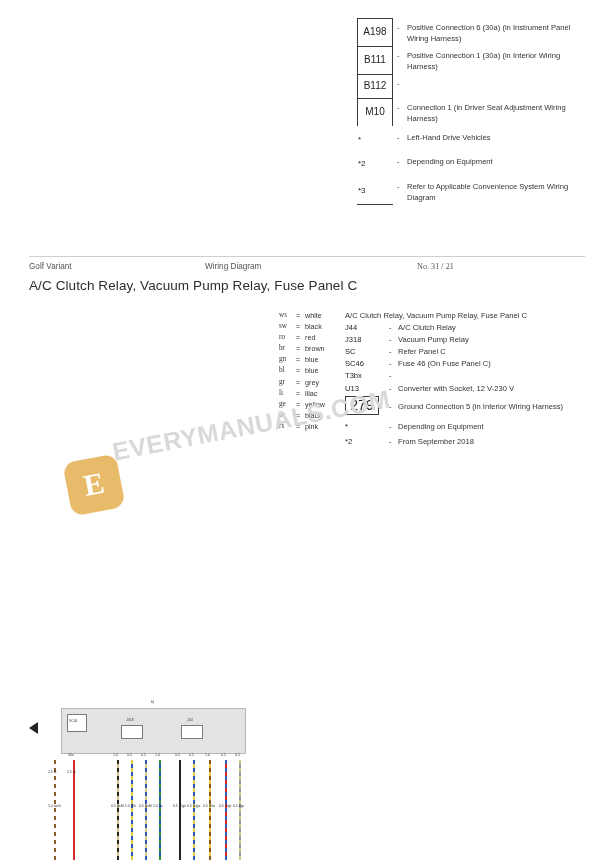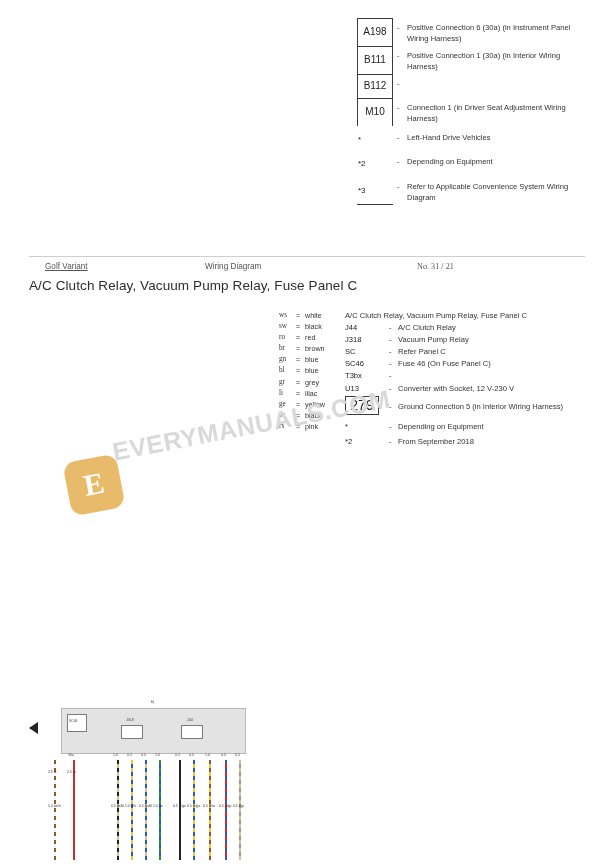--- a/index.html
+++ b/index.html
@@ -74,21 +74,21 @@
 
   
   .doc-meta {
     position: absolute;
     left: 29px;
     top: 262px;
     width: 556px;
     font-size: 8.2px;
     color: #555;
   }
-  .doc-meta .m-model { position: absolute; left: 16px; top: 0; text-decoration: underline; }
+  .doc-meta .m-model { position: absolute; left: 0; top: 0; }
   .doc-meta .m-kind  { position: absolute; left: 176px; top: 0; }
   .doc-meta .m-no    { position: absolute; left: 388px; top: 0; font-family: Liberation Serif, serif; }
 
   .doc-title {
     position: absolute;
     left: 29px;
     top: 278px;
     font-size: 13.5px;
     color: #2d2d2d;
     letter-spacing: 0.1px;

